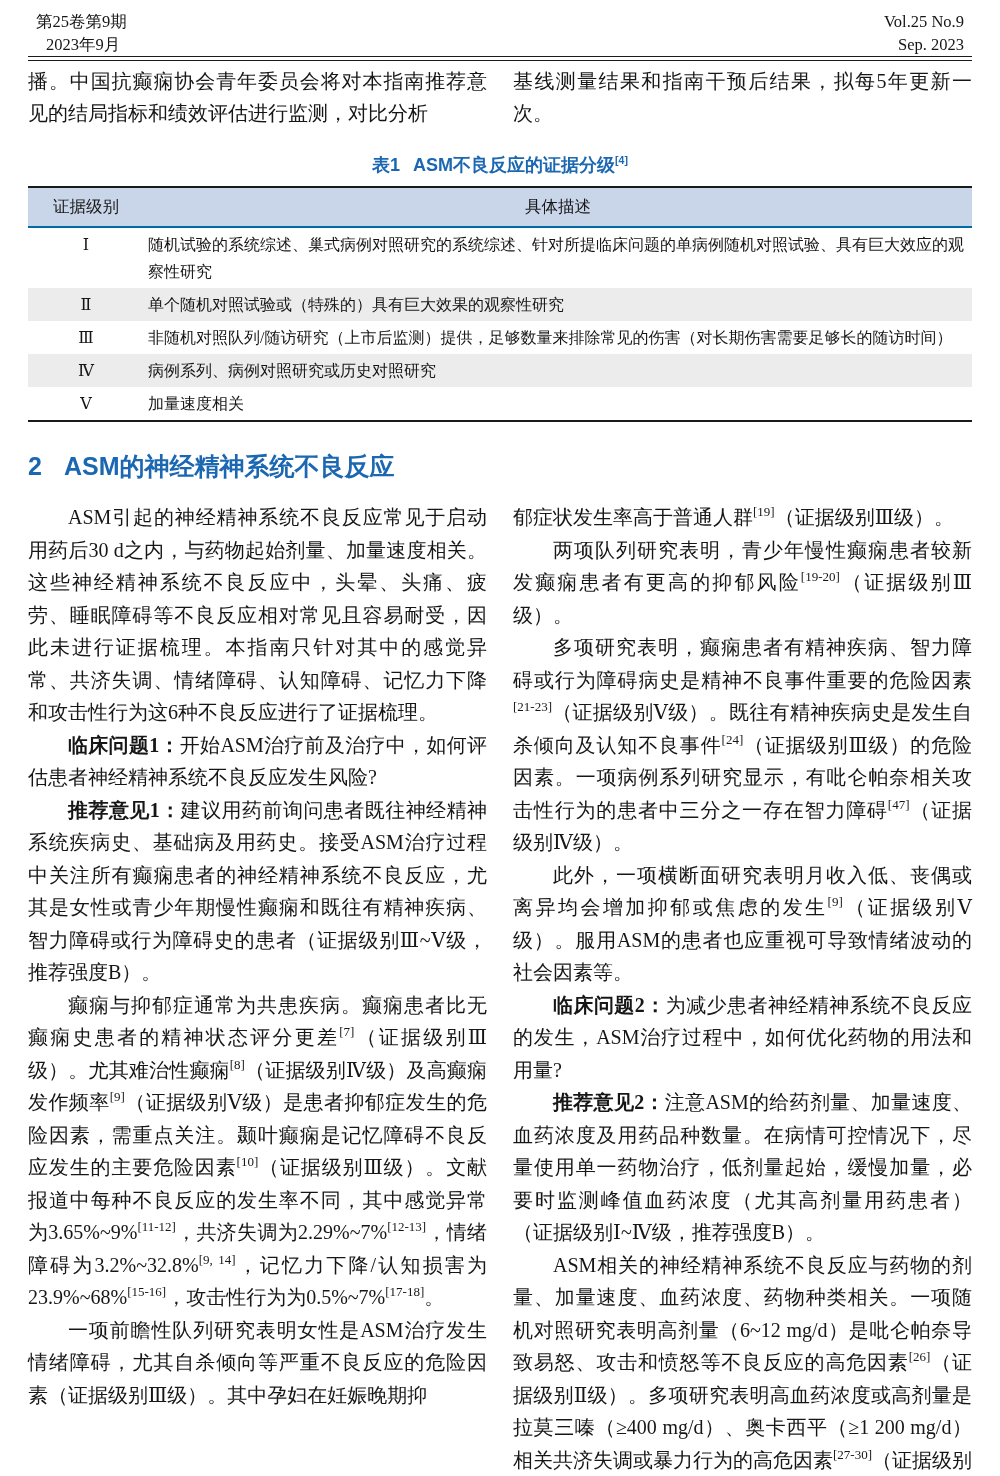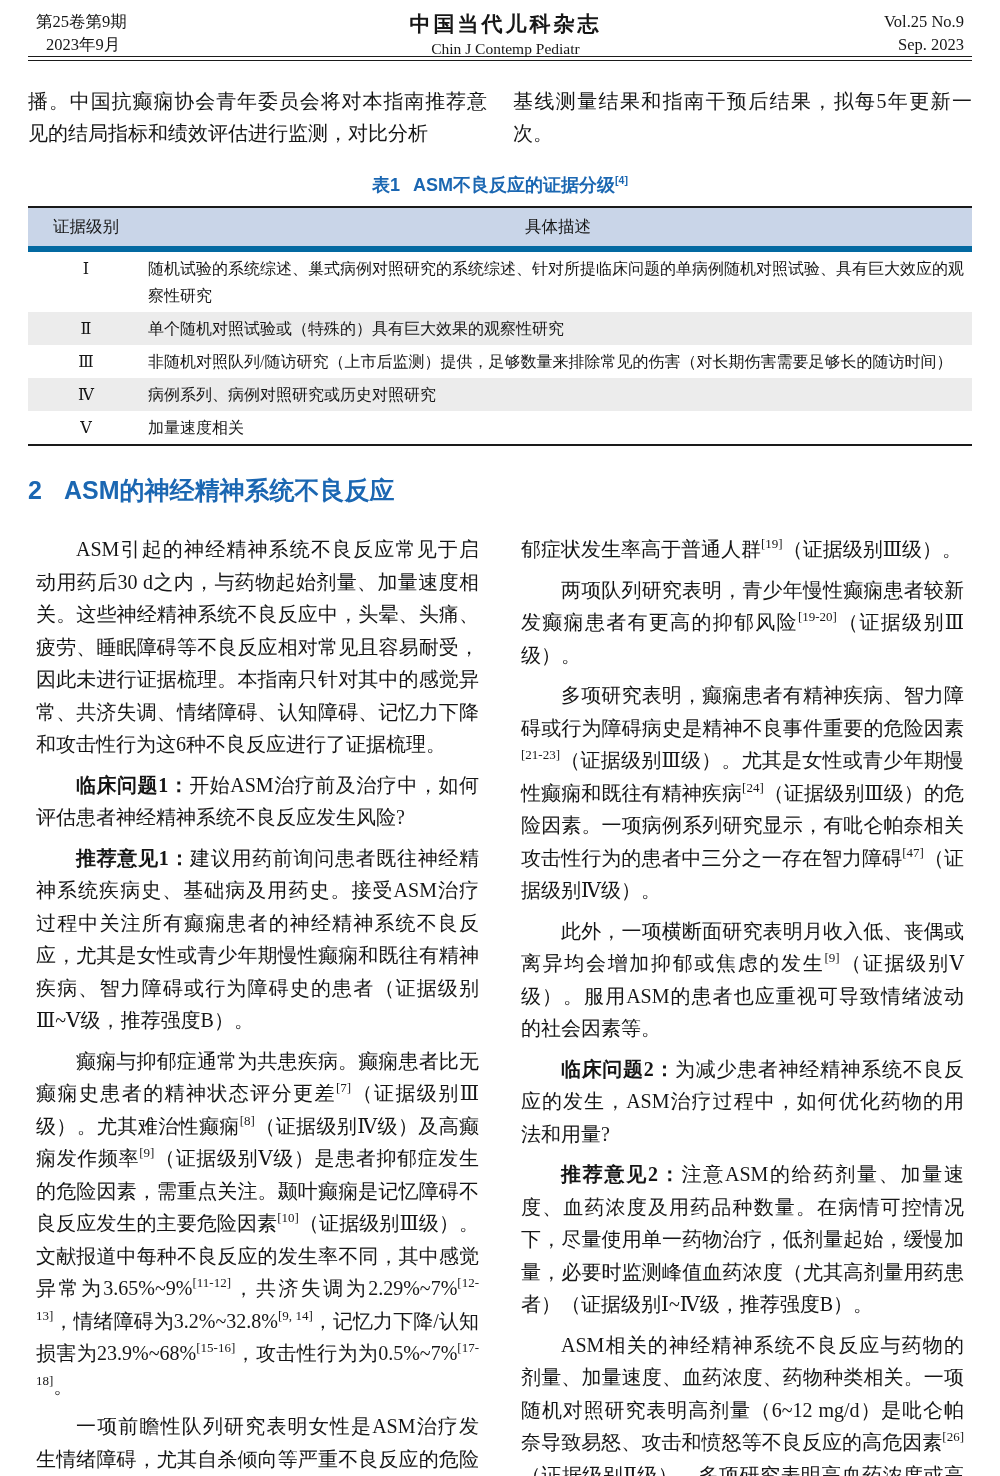--- a/index.html
+++ b/index.html
@@ -23,71 +23,67 @@
   .jheader .h-left .l2{padding-left:10px;}
   .jheader .h-center{text-align:center;}
   .journal-cn{font-size:21px;font-weight:bold;letter-spacing:3px;}
   .journal-en{font-size:15.5px;margin-top:2px;}
   .jheader .h-right{text-align:right;}
   .double-rule{height:3px;border-top:1.6px solid var(--rule);border-bottom:1.6px solid var(--rule);}
   
   .two-col{display:flex;gap:26px;}
   .two-col .col{flex:1;min-width:0;}
   
-  .intro{margin-top:24px;font-size:20px;line-height:32px;text-align:justify;}
+  .intro{margin-top:4px;font-size:20px;line-height:32px;text-align:justify;}
   .intro p{margin:0;}
   
   .table-title{
     text-align:center;margin-top:24px;
     font-family:"Liberation Sans","DejaVu Sans",sans-serif;
     font-weight:bold;font-size:18px;color:var(--blue);
   }
   .table-title .tgap{margin-left:13px;}
   .table-title sup{font-size:10.5px;font-weight:bold;}
   table.evidence{
     width:100%;border-collapse:collapse;margin-top:9px;
     border-top:2.6px solid var(--rule);border-bottom:2.6px solid var(--rule);
     font-size:16px;
   }
   table.evidence thead tr{background:var(--thead-bg);}
   table.evidence th{
     font-weight:normal;font-size:16.5px;padding:8px 4px;
-    border-bottom:6px solid #0369a1;
+    border-bottom:2px solid #0369a1;
   }
   table.evidence th.lvl{width:108px;}
   table.evidence td{padding:3px 4px;line-height:27px;vertical-align:top;}
   table.evidence td.lvl{text-align:center;width:108px;}
   table.evidence tr.stripe{background:var(--stripe);}
   
   .section-head{
     margin:28px 0 18px 0;
     font-family:"Liberation Sans","DejaVu Sans",sans-serif;
     font-weight:bold;font-size:25px;color:var(--blue);
   }
   .section-head .sgap{margin-left:22px;}
   
   .bodytext{font-size:20px;line-height:32.5px;text-align:justify;}
-  .bodytext p{margin:8px;}
+  .bodytext p{margin:0;}
   .bodytext p.indent{text-indent:2em;}
   .bodytext b{font-weight:bold;}
   sup.cite{font-size:13px;line-height:0;vertical-align:super;letter-spacing:0;}
 </style>
 </head>
 <body>
 
 <div class="page">
 
   <header class="jheader">
     <div class="h-left">
       <div class="l1">第25卷第9期</div>
       <div class="l2">2023年9月</div>
-    </div>
-    <div class="h-center">
-      <div class="journal-cn">中国当代儿科杂志</div>
-      <div class="journal-en">Chin J Contemp Pediatr</div>
     </div>
     <div class="h-right">
       <div class="l1">Vol.25 No.9</div>
       <div class="l2">Sep. 2023</div>
     </div>
   </header>
   <div class="double-rule"></div>
 
   <section class="intro two-col">
     <p class="col">播。中国抗癫痫协会青年委员会将对本指南推荐意见的结局指标和绩效评估进行监测，对比分析</p>
@@ -137,21 +133,21 @@
     <div class="col" id="col-left">
         <p class="indent"><span>ASM引起的神经精神系统不良反应常见于启动用药后30 d之内，与药物起始剂量、加量速度相关。这些神经精神系统不良反应中，头晕、头痛、疲劳、睡眠障碍等不良反应相对常见且容易耐受，因此未进行证据梳理。本指南只针对其中的感觉异常、共济失调、情绪障碍、认知障碍、记忆力下降和攻击性行为这6种不良反应进行了证据梳理。</span></p>
         <p class="indent"><b>临床问题1：</b><span>开始ASM治疗前及治疗中，如何评估患者神经精神系统不良反应发生风险?</span></p>
         <p class="indent"><b>推荐意见1：</b><span>建议用药前询问患者既往神经精神系统疾病史、基础病及用药史。接受ASM治疗过程中关注所有癫痫患者的神经精神系统不良反应，尤其是女性或青少年期慢性癫痫和既往有精神疾病、智力障碍或行为障碍史的患者（证据级别Ⅲ~Ⅴ级，推荐强度B）。</span></p>
         <p class="indent"><span>癫痫与抑郁症通常为共患疾病。癫痫患者比无癫痫史患者的精神状态评分更差</span><sup class="cite">[7]</sup><span>（证据级别Ⅲ级）。尤其难治性癫痫</span><sup class="cite">[8]</sup><span>（证据级别Ⅳ级）及高癫痫发作频率</span><sup class="cite">[9]</sup><span>（证据级别Ⅴ级）是患者抑郁症发生的危险因素，需重点关注。颞叶癫痫是记忆障碍不良反应发生的主要危险因素</span><sup class="cite">[10]</sup><span>（证据级别Ⅲ级）。文献报道中每种不良反应的发生率不同，其中感觉异常为3.65%~9%</span><sup class="cite">[11-12]</sup><span>，共济失调为2.29%~7%</span><sup class="cite">[12-13]</sup><span>，情绪障碍为3.2%~32.8%</span><sup class="cite">[9, 14]</sup><span>，记忆力下降/认知损害为23.9%~68%</span><sup class="cite">[15-16]</sup><span>，攻击性行为为0.5%~7%</span><sup class="cite">[17-18]</sup><span>。</span></p>
         <p class="indent"><span>一项前瞻性队列研究表明女性是ASM治疗发生情绪障碍，尤其自杀倾向等严重不良反应的危险因素（证据级别Ⅲ级）。其中孕妇在妊娠晚期抑</span></p>
       </div>
     <div class="col" id="col-right">
         <p><span>郁症状发生率高于普通人群</span><sup class="cite">[19]</sup><span>（证据级别Ⅲ级）。</span></p>
         <p class="indent"><span>两项队列研究表明，青少年慢性癫痫患者较新发癫痫患者有更高的抑郁风险</span><sup class="cite">[19-20]</sup><span>（证据级别Ⅲ级）。</span></p>
-        <p class="indent"><span>多项研究表明，癫痫患者有精神疾病、智力障碍或行为障碍病史是精神不良事件重要的危险因素</span><sup class="cite">[21-23]</sup><span>（证据级别Ⅲ级）。尤其是女性或青少年期慢性癫痫和既往有精神疾病</span><sup class="cite">[24]</sup><span>（证据级别Ⅲ级）的危险因素。一项病例系列研究显示，有吡仑帕奈相关攻击性行为的患者中三分之一存在智力障碍</span><sup class="cite">[47]</sup><span>（证据级别Ⅳ级）。</span></p>
+        <p class="indent"><span>多项研究表明，癫痫患者有精神疾病、智力障碍或行为障碍病史是精神不良事件重要的危险因素</span><sup class="cite">[21-23]</sup><span>（证据级别Ⅴ级）。既往有精神疾病史是发生自杀倾向及认知不良事件</span><sup class="cite">[24]</sup><span>（证据级别Ⅲ级）的危险因素。一项病例系列研究显示，有吡仑帕奈相关攻击性行为的患者中三分之一存在智力障碍</span><sup class="cite">[47]</sup><span>（证据级别Ⅳ级）。</span></p>
         <p class="indent"><span>此外，一项横断面研究表明月收入低、丧偶或离异均会增加抑郁或焦虑的发生</span><sup class="cite">[9]</sup><span>（证据级别Ⅴ级）。服用ASM的患者也应重视可导致情绪波动的社会因素等。</span></p>
         <p class="indent"><b>临床问题2：</b><span>为减少患者神经精神系统不良反应的发生，ASM治疗过程中，如何优化药物的用法和用量?</span></p>
         <p class="indent"><b>推荐意见2：</b><span>注意ASM的给药剂量、加量速度、血药浓度及用药品种数量。在病情可控情况下，尽量使用单一药物治疗，低剂量起始，缓慢加量，必要时监测峰值血药浓度（尤其高剂量用药患者）（证据级别Ⅰ~Ⅳ级，推荐强度B）。</span></p>
         <p class="indent"><span>ASM相关的神经精神系统不良反应与药物的剂量、加量速度、血药浓度、药物种类相关。一项随机对照研究表明高剂量（6~12 mg/d）是吡仑帕奈导致易怒、攻击和愤怒等不良反应的高危因素</span><sup class="cite">[26]</sup><span>（证据级别Ⅱ级）。多项研究表明高血药浓度或高剂量是拉莫三嗪（≥400 mg/d）、奥卡西平（≥1 200 mg/d）相关共济失调或暴力行为的高危因素</span><sup class="cite">[27-30]</sup><span>（证据级别Ⅰ~Ⅳ级）。一项队列研究表明高起始剂量（25 mg）和快速加量方案（25 mg/2周）</span></p>
       </div>
   </section>
 
 </div>
 
 </body></html>

